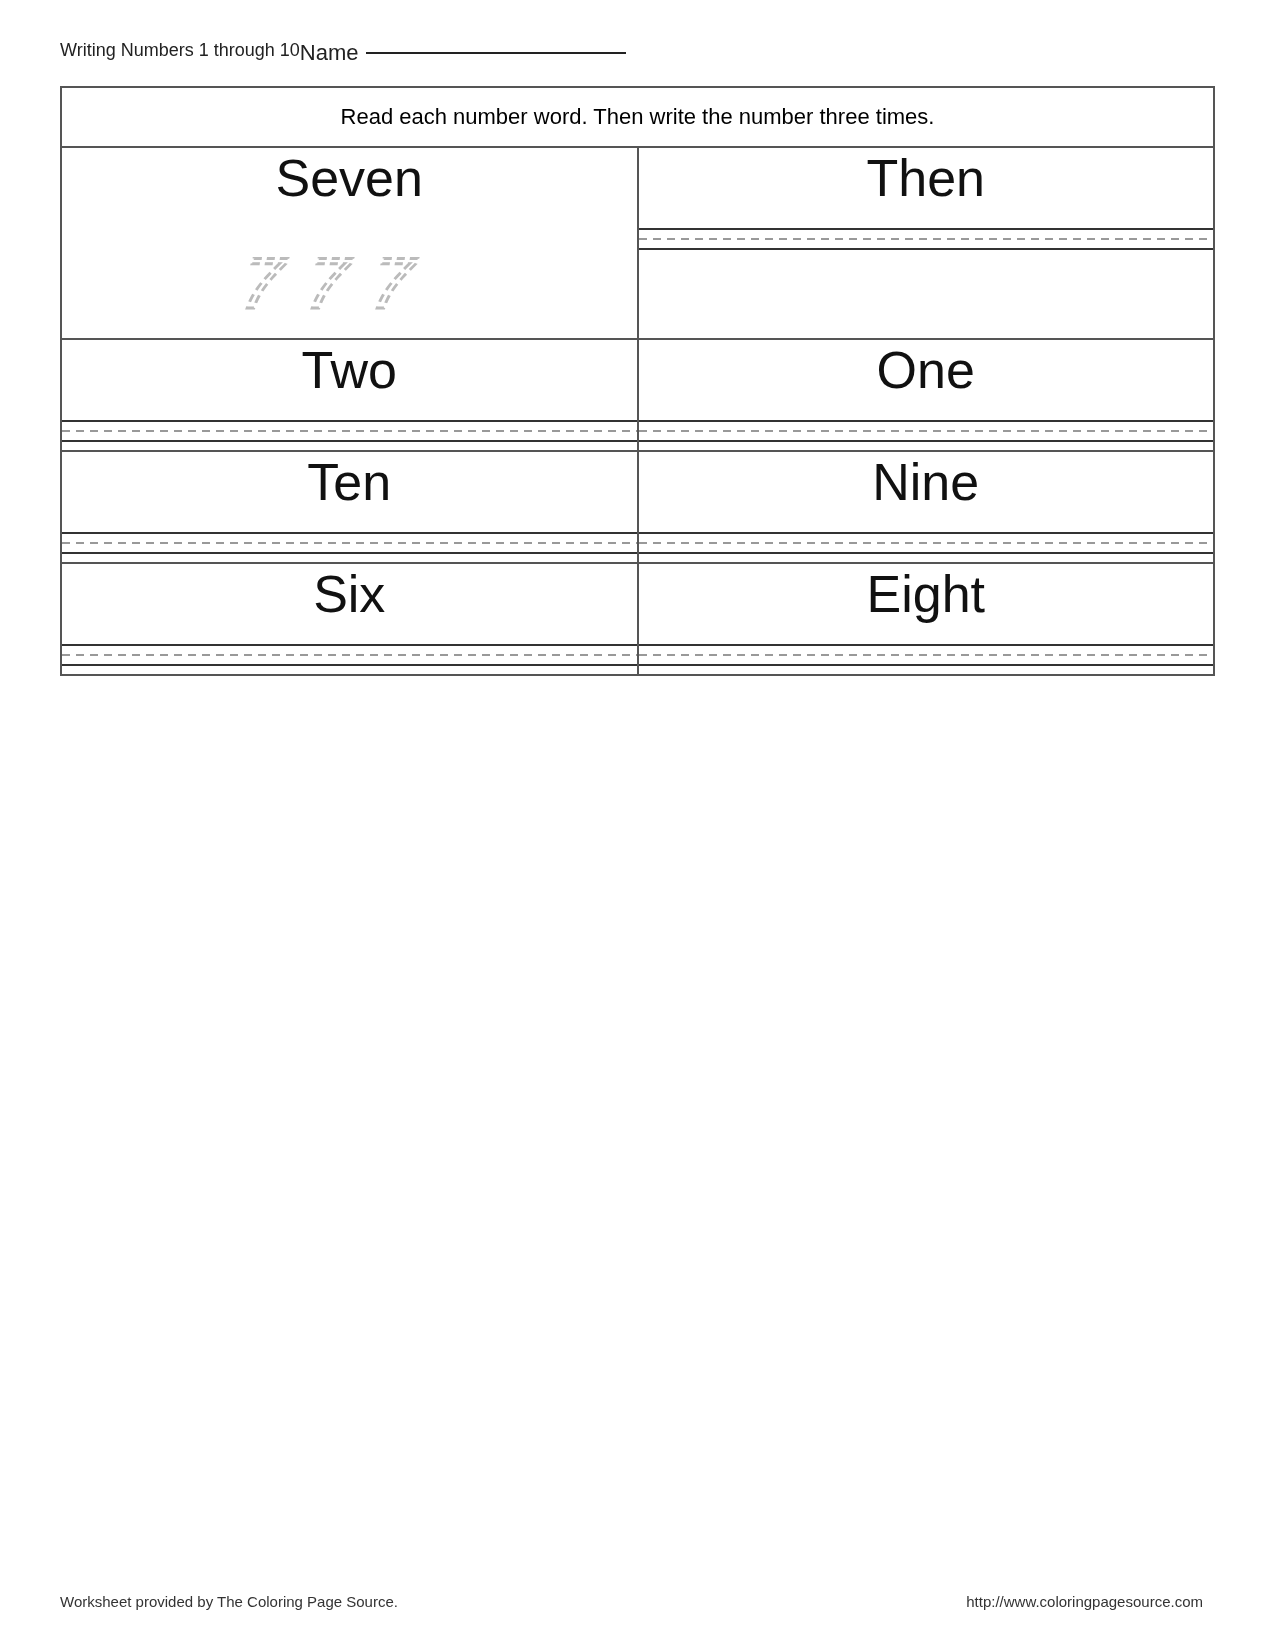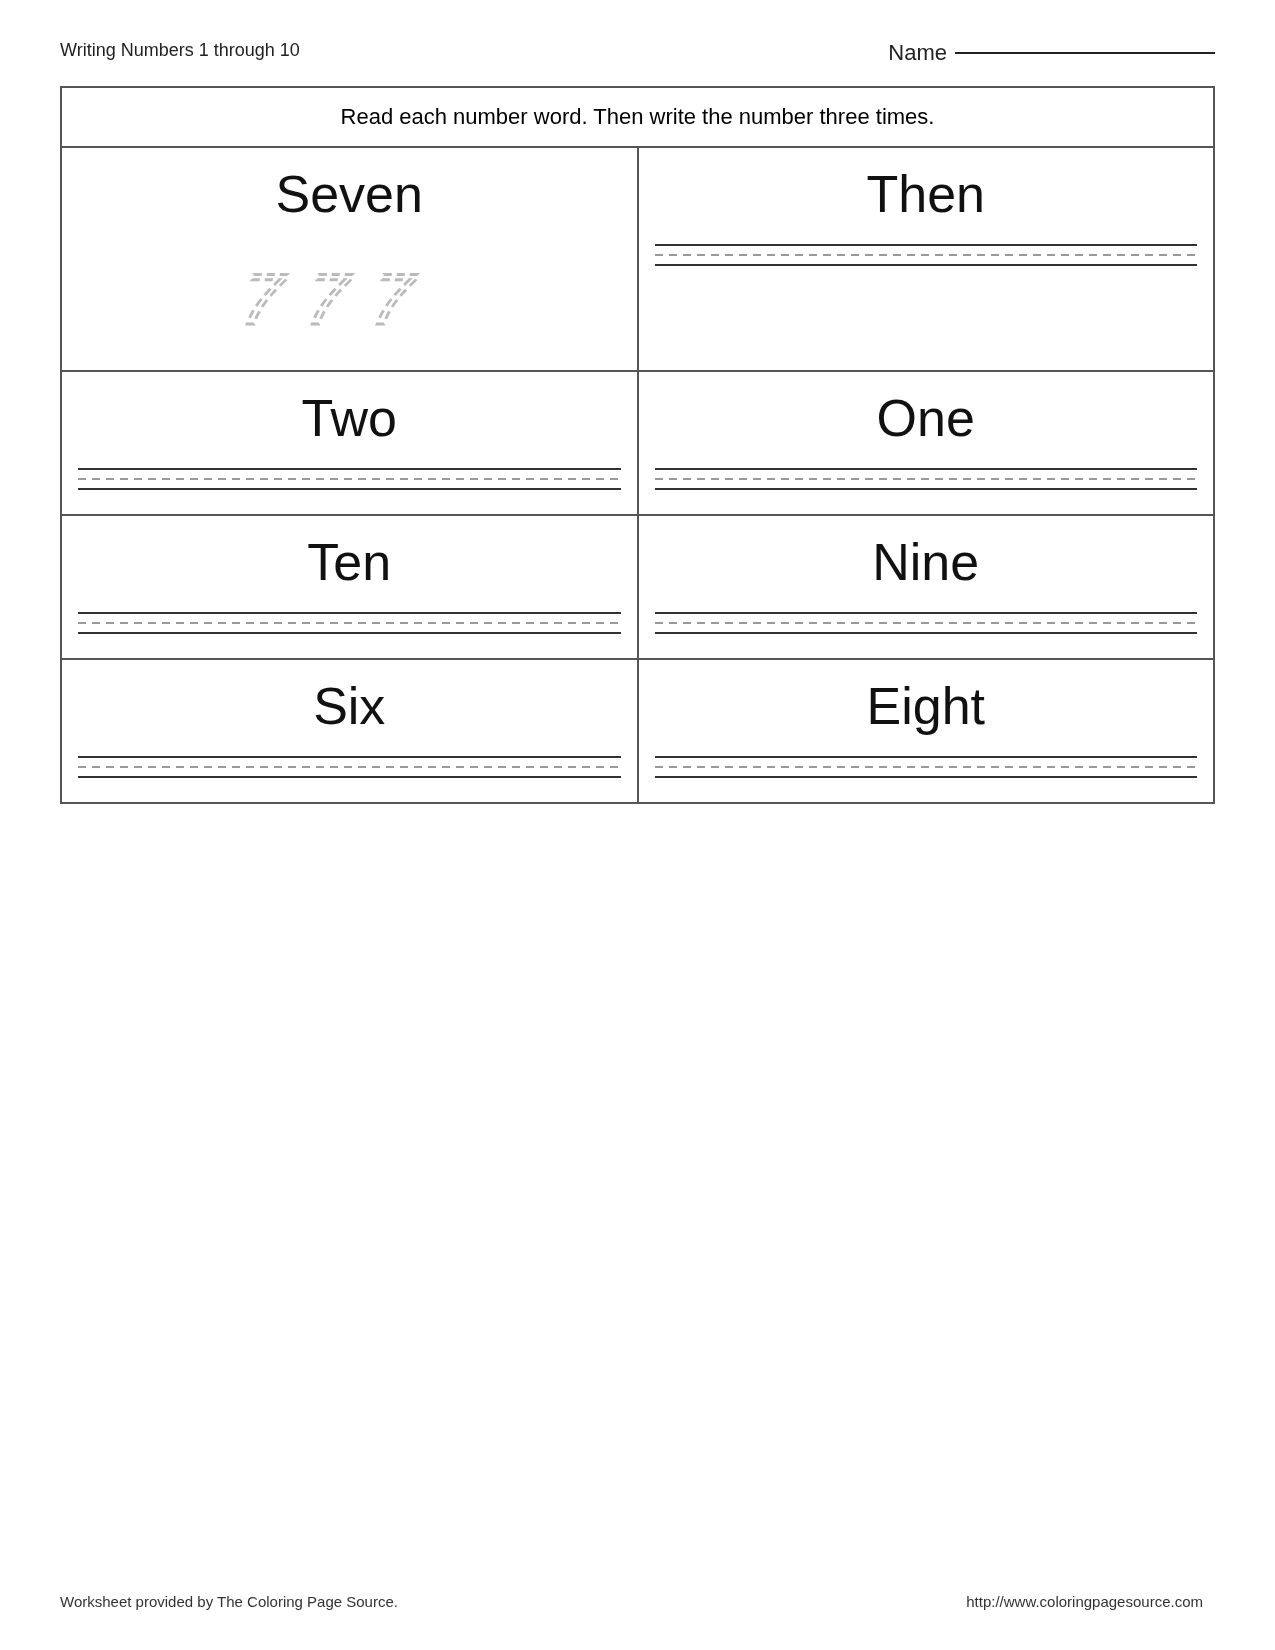--- a/index.html
+++ b/index.html
@@ -6,21 +6,21 @@
     body {
       width: 1275px;
       height: 1650px;
       background: #fff;
       font-family: Arial, sans-serif;
       padding: 40px 60px;
       position: relative;
     }
     .page-header {
       display: flex;
-      justify-content: space-between;
+      justify-content: flex-start;
       align-items: flex-start;
       margin-bottom: 20px;
     }
     .worksheet-title {
       font-size: 18px;
       font-family: Arial, sans-serif;
       color: #222;
     }
     .name-line {
       font-size: 22px;
@@ -35,21 +35,21 @@
       width: 260px;
       border-bottom: 2px solid #222;
     }
     .main-table {
       width: 100%;
       border-collapse: collapse;
       border: 2px solid #555;
     }
     .main-table td, .main-table th {
       border: 2px solid #555;
-      padding: 16px;
+      padding: 0;
       vertical-align: top;
     }
     .instruction-row td {
       text-align: center;
       font-size: 22px;
       padding: 16px 8px;
       border-bottom: 2px solid #555;
     }
     .number-cell {
       width: 50%;

